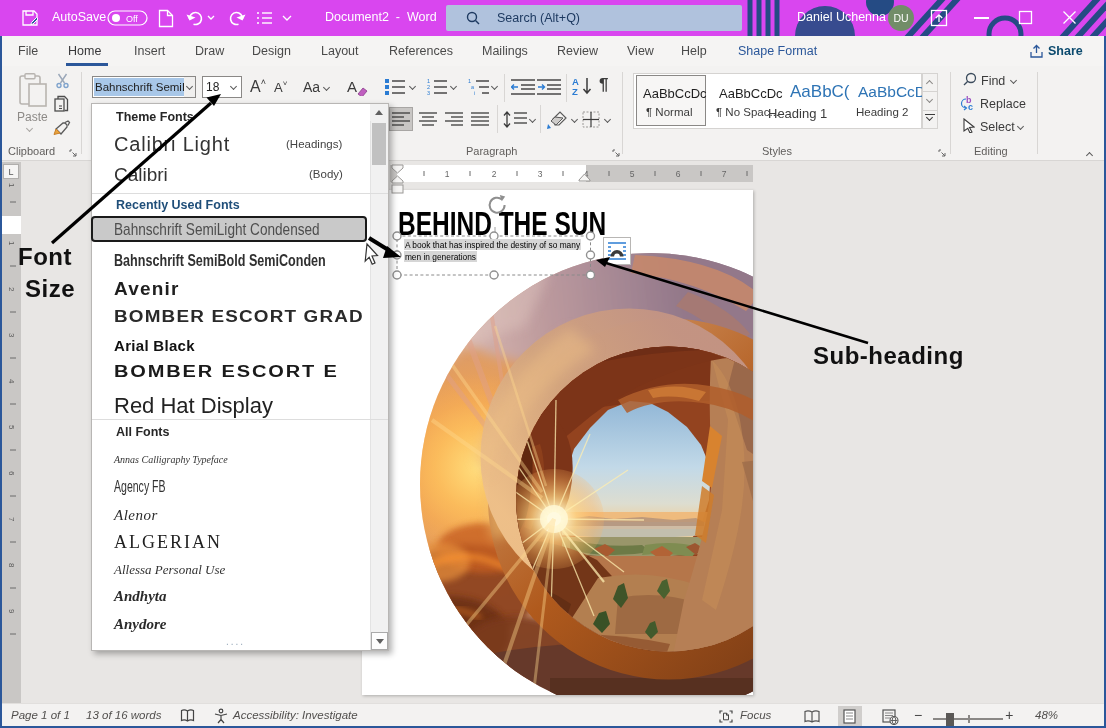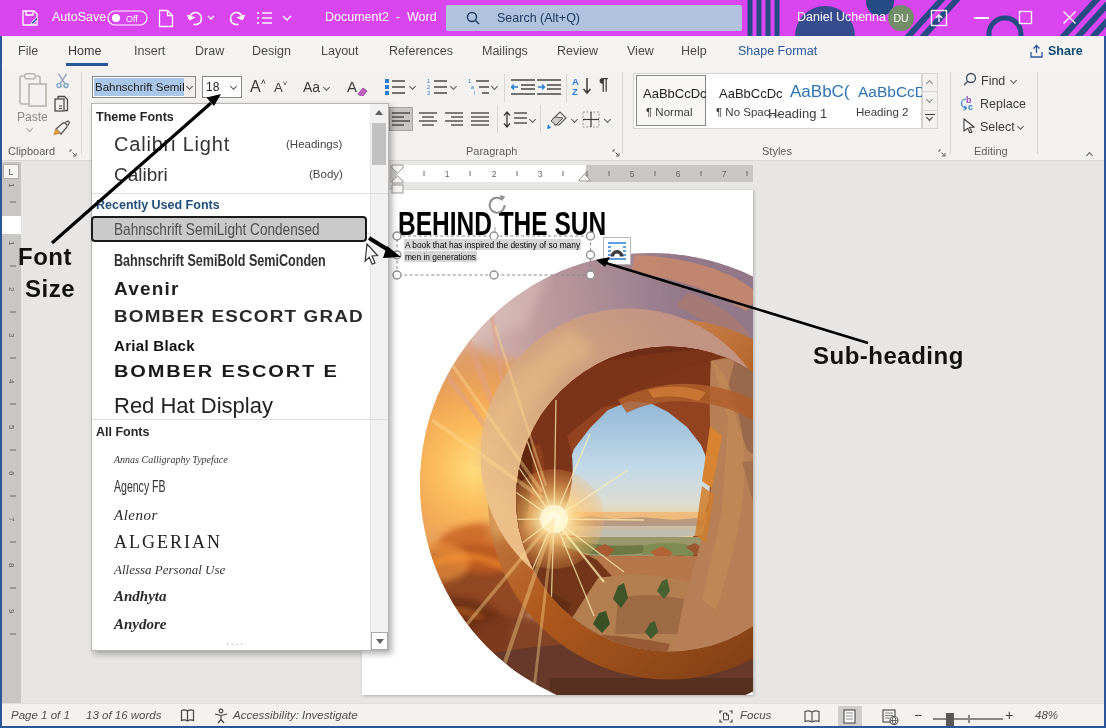--- a/index.html
+++ b/index.html
@@ -19,21 +19,21 @@
 .glabel { position:absolute; top:145px; font-size:11px; color:#605e5c; transform:translate(0,-66px); }
 
 #docarea { position:absolute; left:0; top:162px; width:1106px; height:541px; background:#e8e6e4; overflow:hidden; }
 #page { position:absolute; left:362px; top:28px; width:391px; height:505px; background:#fff; box-shadow:1px 1px 3px rgba(0,0,0,0.25); }
 
 #statusbar { position:absolute; left:0; top:703px; width:1106px; height:25px; background:#f3f2f1; border-top:1px solid #e1dfdd; font-size:11.5px; color:#514f4d; }
 #statusbar span { position:absolute; top:5px;font-style:italic; }
 
 #dropdown { position:absolute; left:91px; top:103px; width:298px; height:548px; background:#fff; border:1px solid #b8b6b4; box-shadow:3px 3px 6px rgba(0,0,0,0.3); z-index:50; }
 .ditem { position:absolute; left:22px; white-space:nowrap; color:#2c2c2c; }
-.dhead { position:absolute; left:4px; font-weight:bold; font-size:12.5px; color:#1f4e79;text-align:center; }
+.dhead { position:absolute; left:24px; font-weight:bold; font-size:12.5px; color:#1f4e79;text-align:center; }
 .dsep { position:absolute; left:0; width:296px; height:1px; background:#dddddd; }
 
 #annot { position:absolute; left:0; top:0; width:1106px; height:728px; z-index:90; pointer-events:none; }
 .biglabel { position:absolute; font-weight:bold; color:#111; font-size:24px; z-index:91; letter-spacing:0.5px; }
 </style>
 </head>
 <body>
 <div id="titlebar">
 
   <svg class="abs" style="left:0;top:0" width="1106" height="36" viewBox="0 0 1106 36">

